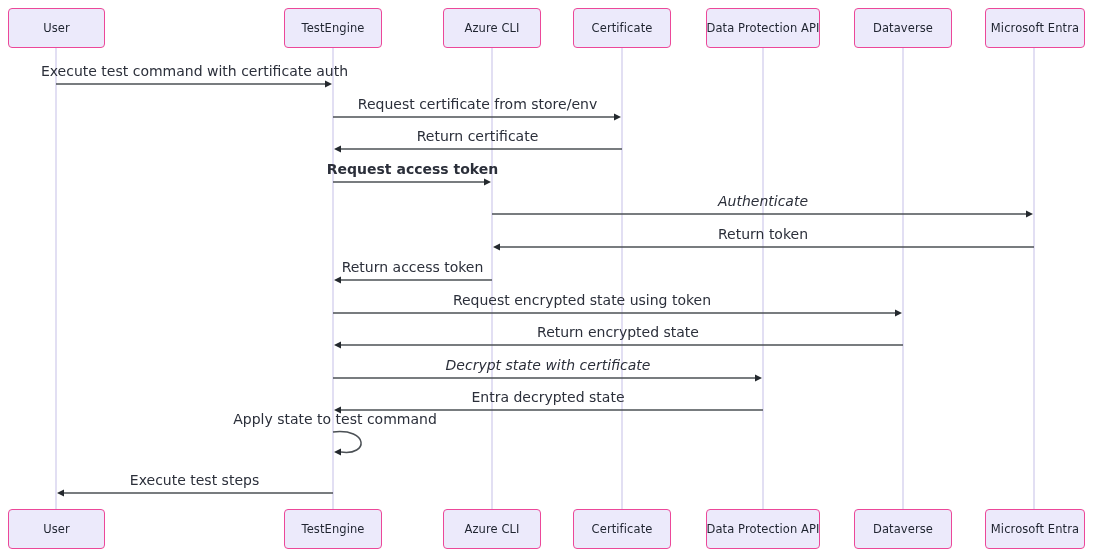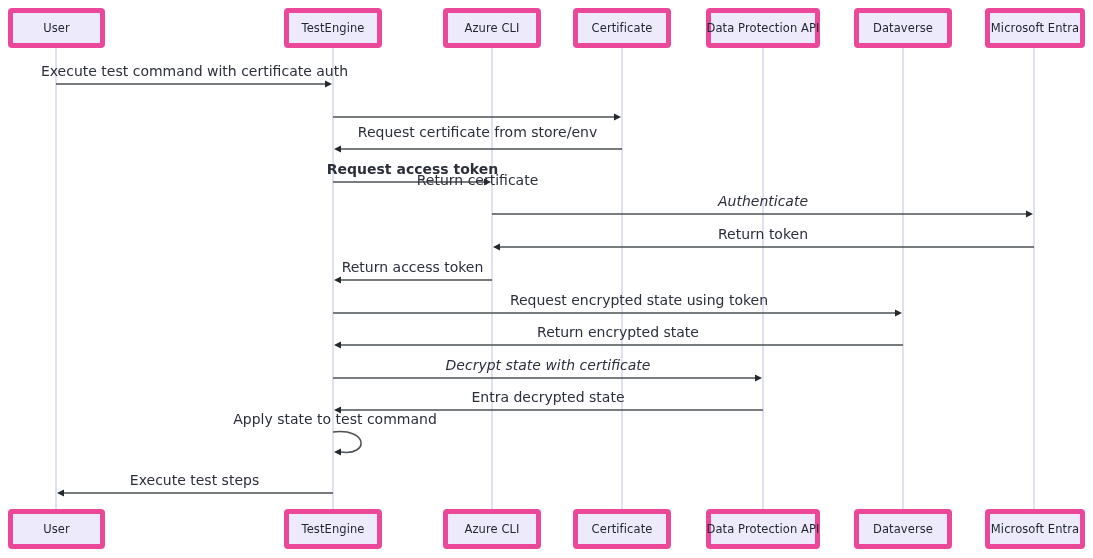--- a/index.html
+++ b/index.html
@@ -23,21 +23,21 @@
     position: absolute;
     left: 0;
     top: 0;
     width: 1093px;
     height: 558px;
   }
   .participant-box {
     position: absolute;
     box-sizing: border-box;
     background: #ECEAFB;
-    border: 5px solid #ec4899;
+    border: 1px solid #ec4899;
     border-radius: 4px;
     display: flex;
     align-items: center;
     justify-content: center;
     height: 40px;
   }
   .participant-label {
     font-size: 11.5px;
     color: #1f2430;
     font-family: "DejaVu Sans", "Liberation Sans", sans-serif;
@@ -148,27 +148,27 @@
       </div>
       <div class="participant-box" style="left: 854px; width: 98px; top: 509px;">
         <span class="participant-label">Dataverse</span>
       </div>
       <div class="participant-box" style="left: 985px; width: 100px; top: 509px;">
         <span class="participant-label">Microsoft Entra</span>
       </div>
     </div>
   <div id="labels">
       <div class="msg-label" style="left: 194.5px; top: 65px;">Execute test command with certificate auth</div>
-      <div class="msg-label" style="left: 477.5px; top: 98px; margin-top: 28px;">Request certificate from store/env</div>
-      <div class="msg-label" style="left: 477.5px; top: 130px; margin-top: 44px;">Return certificate</div>
+      <div class="msg-label" style="left: 477.5px; top: 98px;">Request certificate from store/env</div>
+      <div class="msg-label" style="left: 477.5px; top: 130px;">Return certificate</div>
       <div class="msg-label" style="left: 412.5px; top: 163px; font-weight: bold;">Request access token</div>
       <div class="msg-label" style="left: 763px; top: 195px; font-style: italic;">Authenticate</div>
       <div class="msg-label" style="left: 763px; top: 228px;">Return token</div>
       <div class="msg-label" style="left: 412.5px; top: 261px;">Return access token</div>
-      <div class="msg-label" style="left: 639px; top: 294px;">Request encrypted state using token</div>
+      <div class="msg-label" style="left: 582px; top: 294px;">Request encrypted state using token</div>
       <div class="msg-label" style="left: 618px; top: 326px;">Return encrypted state</div>
       <div class="msg-label" style="left: 548px; top: 359px; font-style: italic;">Decrypt state with certificate</div>
       <div class="msg-label" style="left: 548px; top: 391px;">Entra decrypted state</div>
       <div class="msg-label" style="left: 335px; top: 413px;">Apply state to test command</div>
       <div class="msg-label" style="left: 194.5px; top: 474px;">Execute test steps</div>
     </div>
 
 </div>
 
 </body></html>

